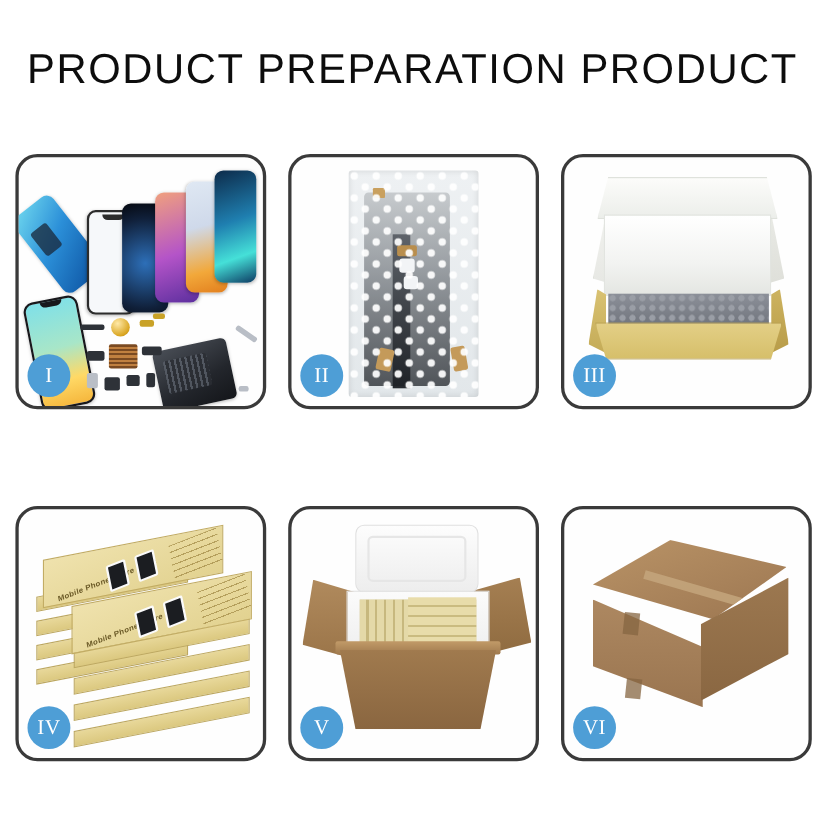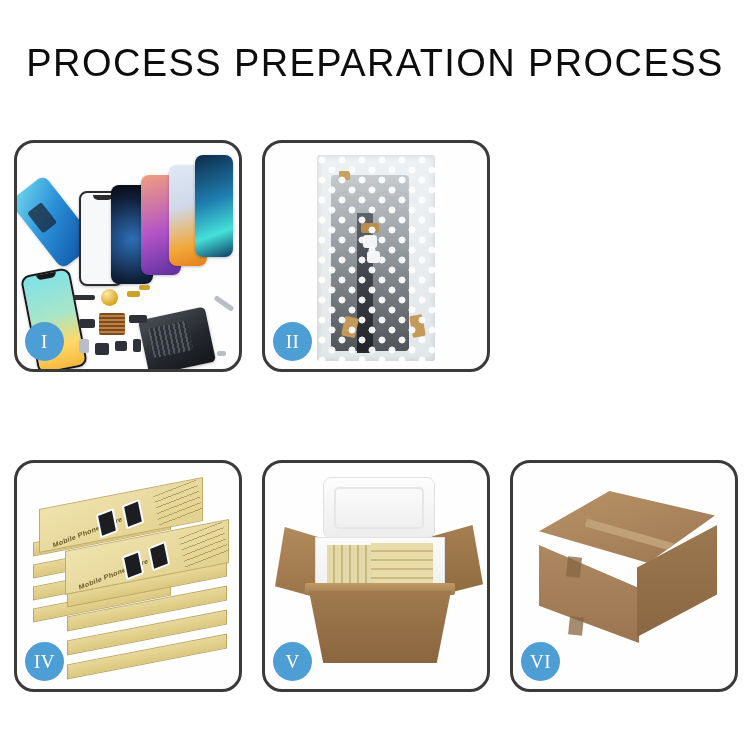--- a/index.html
+++ b/index.html
@@ -361,21 +361,21 @@
   .c6-seam { position:absolute; background: rgba(134,102,66,.75); }
   .cs1 { left: 54px; top: 94px; width: 14px; height: 20px; transform: rotate(6deg); }
   .cs2 { left: 56px; top: 154px; width: 14px; height: 18px; transform: rotate(6deg); }
 </style>
 </head>
 <body>
 
 <div id="root">
 
   <div class="header">
-    <div class="title">PROCESS PREPARATION PROCESS</div>
+    <div class="title">PRODUCT PREPARATION PRODUCT</div>
   </div>
 
   <div class="grid">
 
     <div class="panel p1">
       <div class="stage">
         <div class="ph ph-back"></div>
         <div class="ph ph-glass"></div>
         <div class="ph ph-dark"></div>
         <div class="ph ph-purple"></div>
@@ -410,20 +410,33 @@
           <div class="conn cn2"></div>
           <div class="conn cn3"></div>
           <div class="dot-w dw1"></div>
           <div class="dot-w dw2"></div>
           <div class="bubbles"></div>
         </div>
       </div>
       <div class="badge">II</div>
     </div>
 
+    <div class="panel p3">
+      <div class="stage">
+        <div class="b3-flapL"></div>
+        <div class="b3-flapR"></div>
+        <div class="b3-lid"></div>
+        <div class="b3-foam"></div>
+        <div class="b3-wrap"></div>
+        <div class="b3-left"></div>
+        <div class="b3-right"></div>
+        <div class="b3-front"></div>
+      </div>
+      <div class="badge">III</div>
+    </div>
 
     <div class="panel p4">
       <div class="stage">
         <div class="stack">
           <div class="sbox edge-1"></div>
           <div class="sbox edge-2"></div>
           <div class="sbox edge-3"></div>
           <div class="sbox edge-4"></div>
           <div class="sbox edge-5"></div>
           <div class="sbox edge-6"></div>

